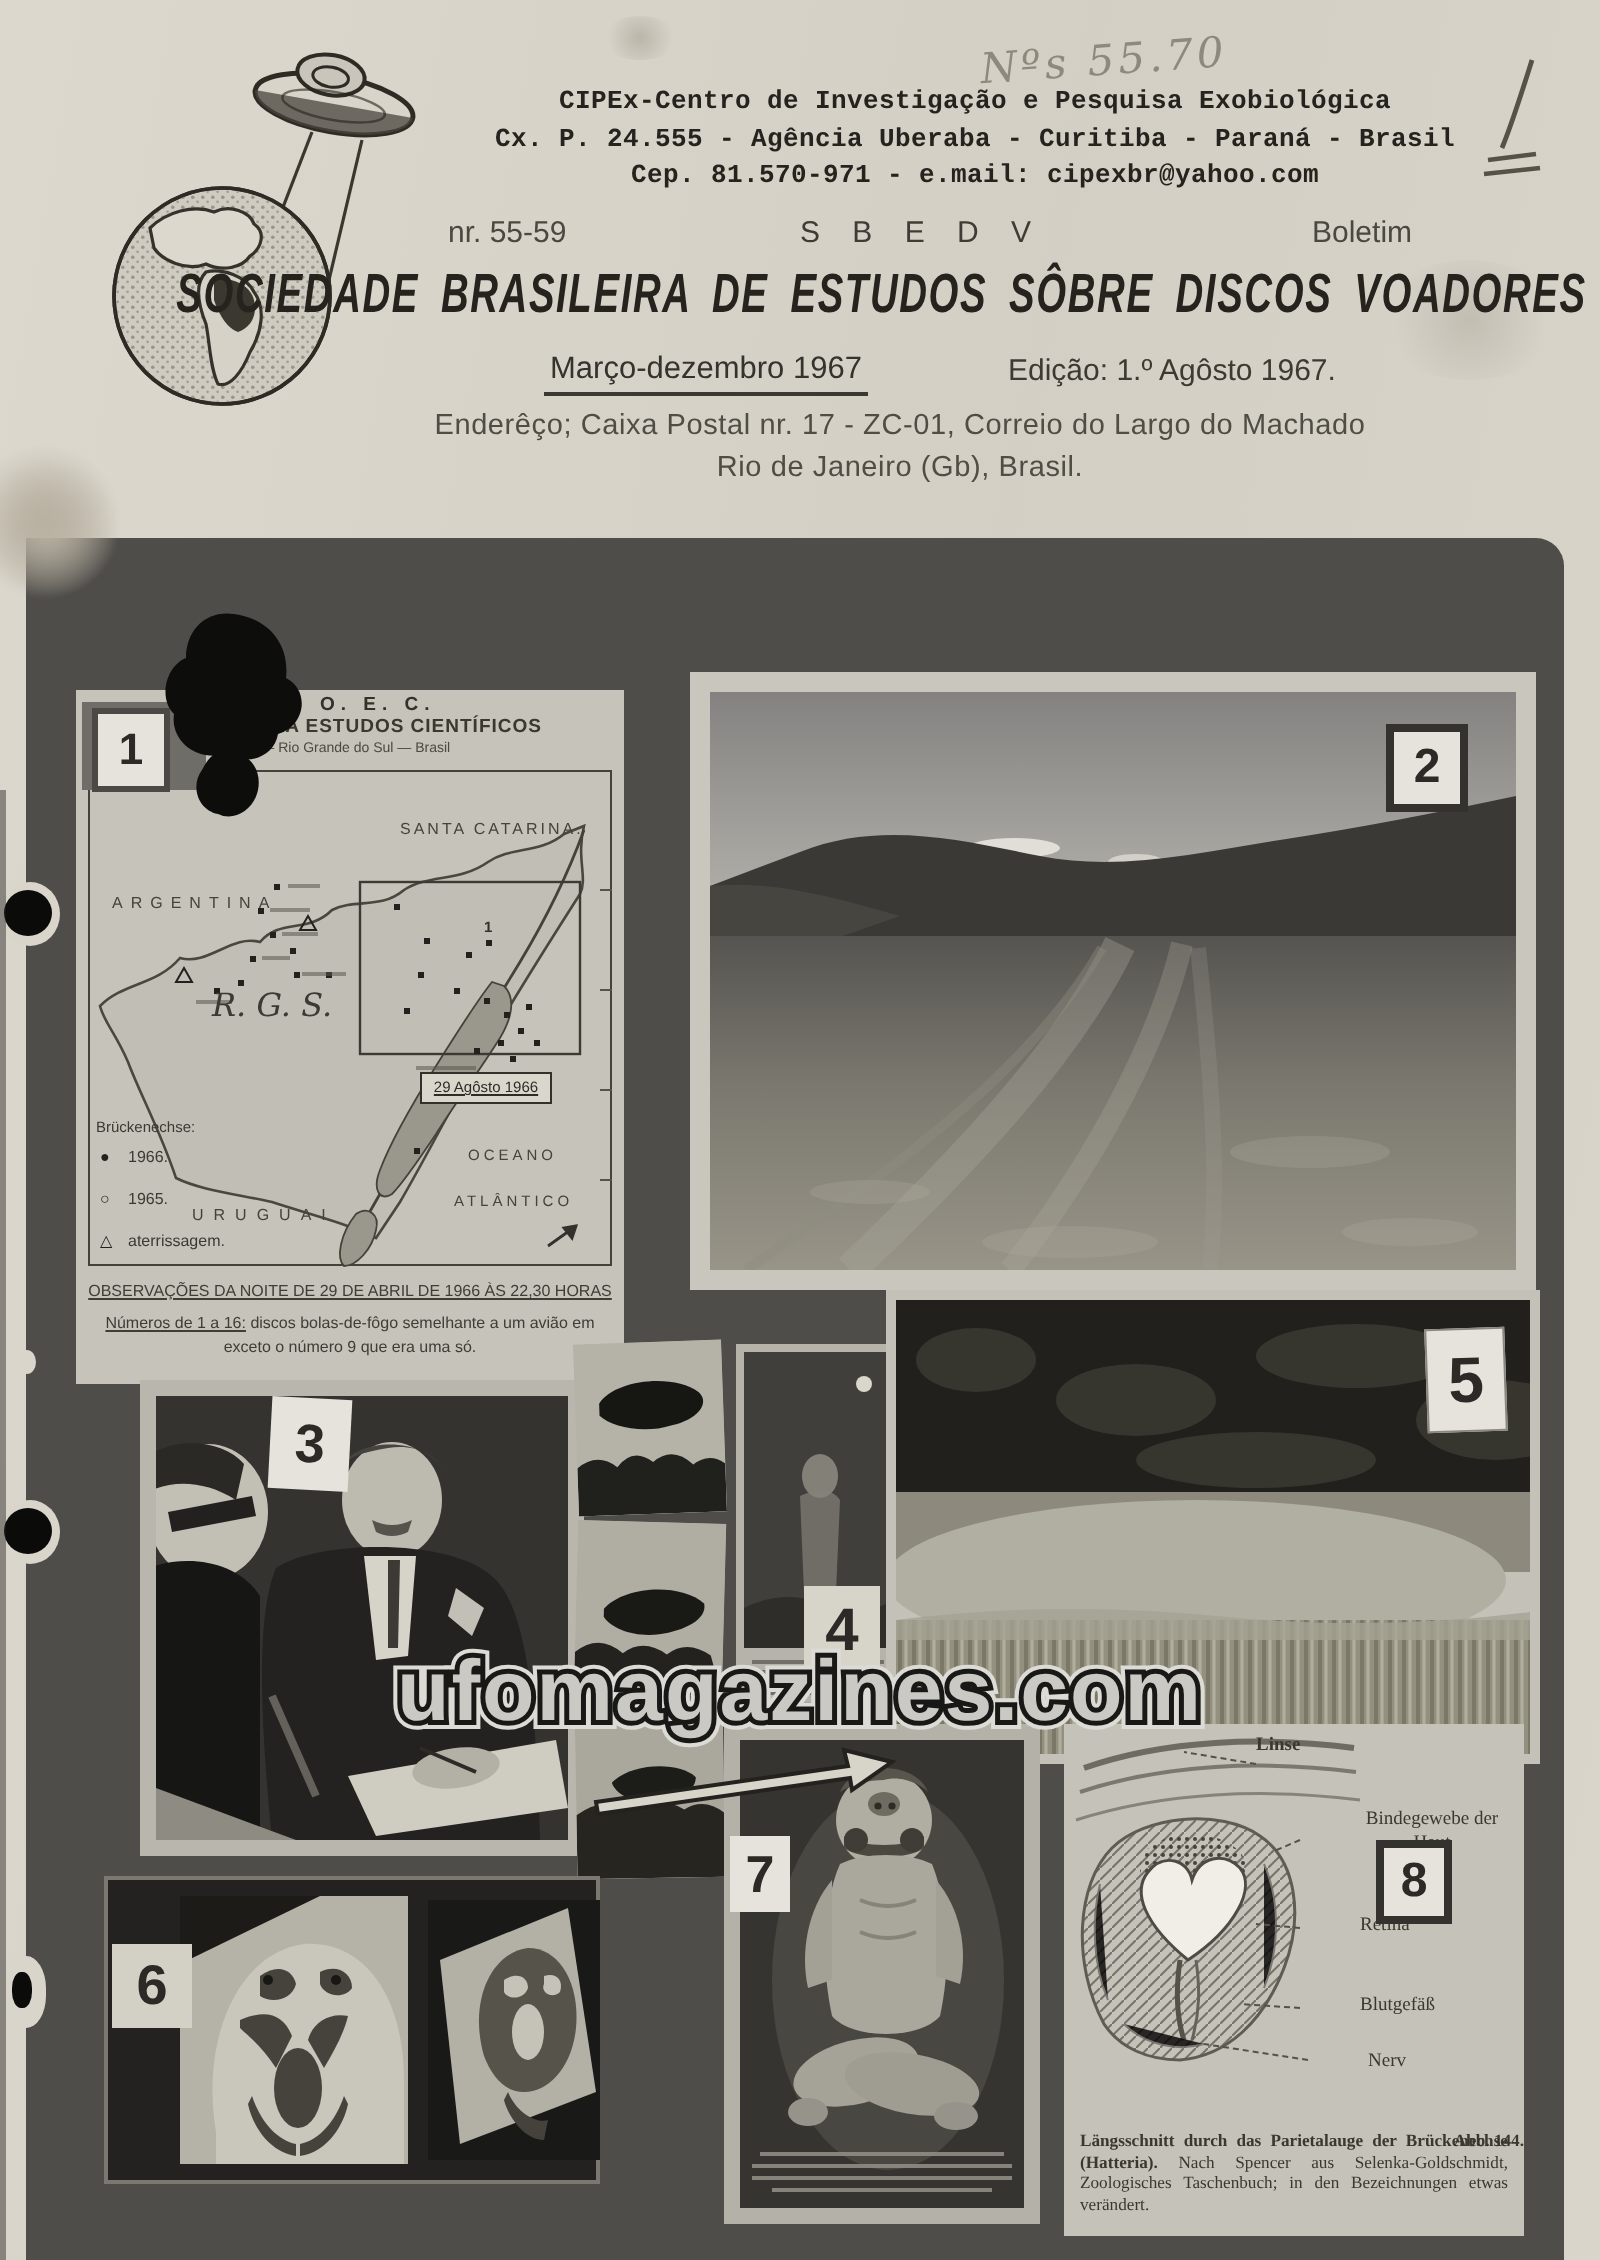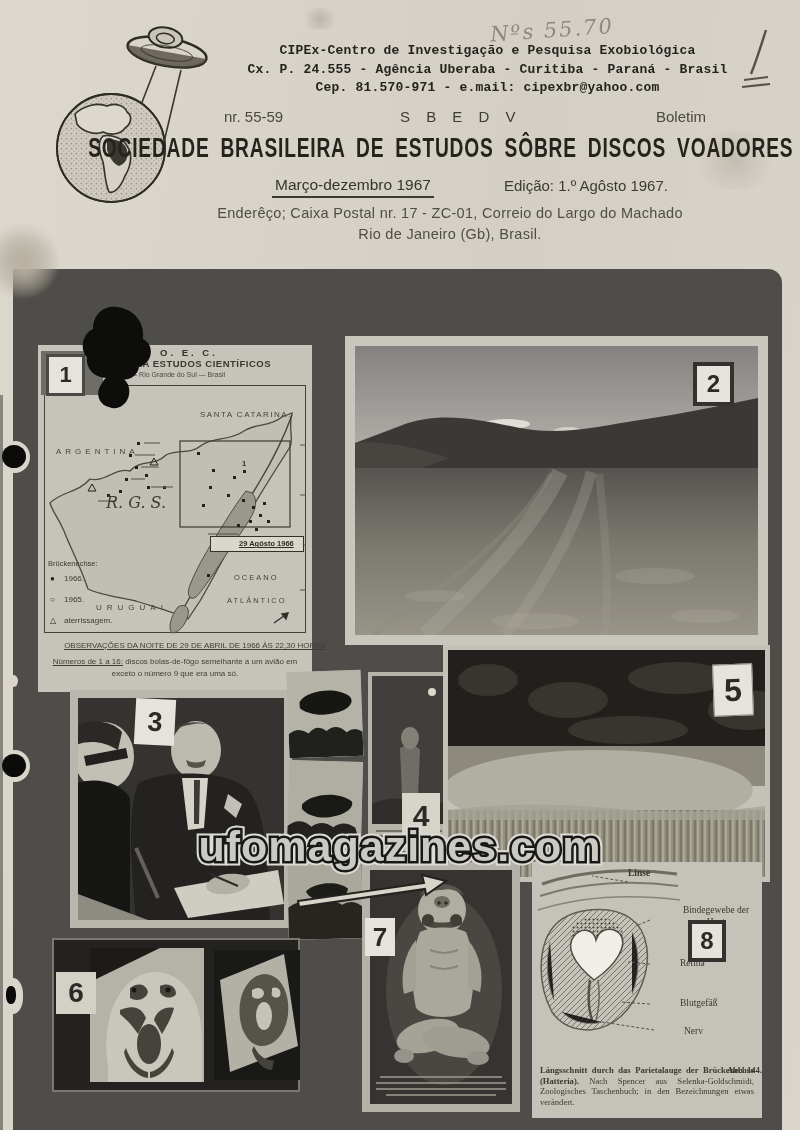--- a/index.html
+++ b/index.html
@@ -13,21 +13,21 @@
   .hand-note{position:absolute;left:490px;top:16px;width:190px;
     font-family:"DejaVu Serif",serif;font-style:italic;font-size:21px;
     color:#8e897c;transform:rotate(-4deg);letter-spacing:2px;}
   .org-lines{position:absolute;left:235px;top:42px;width:505px;text-align:center;
     font-family:"Liberation Mono",monospace;font-weight:bold;font-size:13px;
     line-height:18.5px;color:#26231f;letter-spacing:.2px;}
   .row2{position:absolute;top:108px;left:0;width:800px;font-size:15px;color:#4b4841;}
   .row2 .nr{position:absolute;left:224px;top:0;}
   .row2 .acr{position:absolute;left:400px;top:0;letter-spacing:6px;color:#3f3c36;}
   .row2 .bol{position:absolute;left:656px;top:0;}
-  .title-row{position:absolute;left:0;top:134px;width:710px;text-align:center;white-space:nowrap;}
+  .title-row{position:absolute;left:0;top:134px;width:710px;text-align:center;white-space:nowrap;font-style:italic;}
   .title-row span{display:inline-block;font-size:24px;font-weight:bold;color:#26231e;
     letter-spacing:1px;word-spacing:6px;transform:scale(.8,1.15);transform-origin:50% 50%;}
   .period{position:absolute;left:272px;top:176px;font-size:15.5px;color:#35332d;
     border-bottom:2px solid #3b3933;padding:0 3px 2px;}
   .edition{position:absolute;left:504px;top:177px;font-size:15px;color:#3d3a34;}
   .addr{position:absolute;left:120px;top:203px;width:660px;text-align:center;
     font-size:14.5px;line-height:21px;color:#504d45;letter-spacing:.3px;}
 
   
   .collage{position:absolute;left:13px;top:269px;width:769px;height:861px;
@@ -241,23 +241,23 @@
 
       <span class="t" style="left:10px;top:214px;font-size:7.5px;color:#3c3a33;">Brückenechse:</span>
       <span class="t" style="left:12px;top:229px;font-size:8px;color:#23211d;">●</span>
       <span class="t" style="left:26px;top:229px;font-size:8px;color:#3c3a33;">1966.</span>
       <span class="t" style="left:12px;top:250px;font-size:8px;color:#23211d;">○</span>
       <span class="t" style="left:26px;top:250px;font-size:8px;color:#3c3a33;">1965.</span>
       <span class="t" style="left:12px;top:271px;font-size:8px;color:#23211d;">△</span>
       <span class="t" style="left:26px;top:271px;font-size:8px;color:#3c3a33;">aterrissagem.</span>
 
       <div class="abs" style="left:172px;top:191px;width:64px;height:14px;background:#d9d6cc;border:1.5px solid #33312b;
-                  font-size:7.5px;font-weight:bold;line-height:14px;text-decoration:underline;color:#2e2c26;padding-left:28px;">29 Agôsto 1966</div>
-
-      <div class="map-cap" style="top:296px;text-decoration:underline;margin-left:20px;">OBSERVAÇÕES DA NOITE DE 29 DE ABRIL DE 1966 ÀS 22,30 HORAS</div>
+                  font-size:7.5px;font-weight:normal;text-align:center;line-height:14px;text-decoration:underline;color:#2e2c26;">29 Agôsto 1966</div>
+
+      <div class="map-cap" style="top:296px;text-decoration:underline;">OBSERVAÇÕES DA NOITE DE 29 DE ABRIL DE 1966 ÀS 22,30 HORAS</div>
       <div class="map-cap" style="top:312px;">
         <span style="text-decoration:underline;">Números de 1 a 16:</span><span> discos bolas-de-fôgo semelhante a um avião em</span>
       </div>
       <div class="map-cap" style="top:324px;">exceto o número 9 que era uma só.</div>
     </div>
 
     <svg class="abs" style="left:66px;top:36px;z-index:9;" width="78" height="108" viewBox="0 0 78 108">
       <path d="M38,2 C54,4 66,16 64,34 C76,40 74,58 60,62 C58,74 44,78 34,72 C20,76 6,66 8,52 C0,44 4,28 14,24 C14,10 24,0 38,2 Z" fill="#0d0d0c"></path>
       <path d="M36,70 C46,72 52,80 50,90 C48,100 38,106 30,102 C20,100 16,88 22,80 C26,72 30,70 36,70 Z" fill="#0d0d0c"></path>
     </svg>

